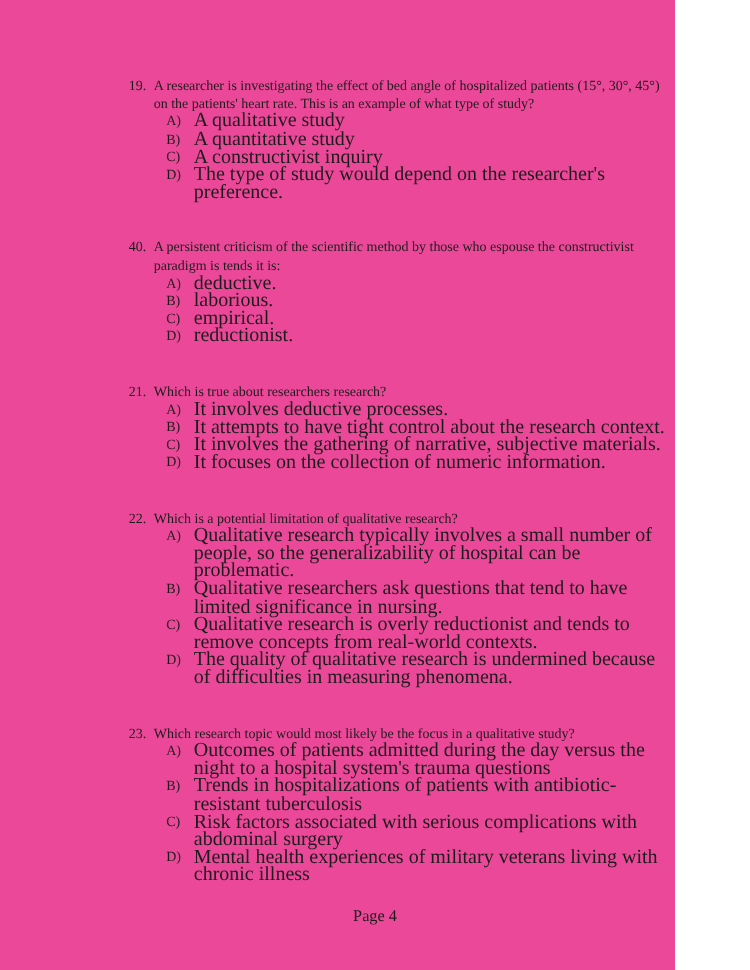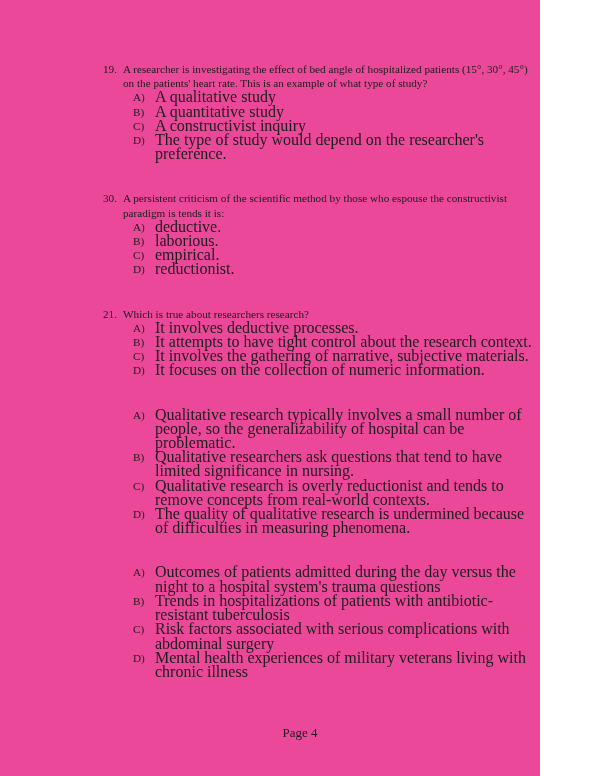--- a/index.html
+++ b/index.html
@@ -112,21 +112,21 @@
           <div class="opt-letter">D)</div>
           <div class="opt-text">The type of study would depend on the researcher's preference.</div>
         </div>
       </div>
     </div>
 
     <div class="gap-lg"></div>
 
     <div class="question-block">
       <div class="qline">
-        <div class="qnum">30.</div>
+        <div class="qnum">40.</div>
         <div class="qtext">A persistent criticism of the scientific method by those who espouse the constructivist paradigm is tends it is:</div>
       </div>
       <div class="options">
         <div class="option">
           <div class="opt-letter">A)</div>
           <div class="opt-text">deductive.</div>
         </div>
         <div class="option">
           <div class="opt-letter">B)</div>
           <div class="opt-text">laborious.</div>
@@ -165,20 +165,24 @@
         <div class="option">
           <div class="opt-letter">D)</div>
           <div class="opt-text">It focuses on the collection of numeric information.</div>
         </div>
       </div>
     </div>
 
     <div class="gap-lg"></div>
 
     <div class="question-block">
+      <div class="qline">
+        <div class="qnum">22.</div>
+        <div class="qtext">Which is a potential limitation of qualitative research?</div>
+      </div>
       <div class="options">
         <div class="option">
           <div class="opt-letter">A)</div>
           <div class="opt-text">Qualitative research typically involves a small number of people, so the generalizability of hospital can be problematic.</div>
         </div>
         <div class="option">
           <div class="opt-letter">B)</div>
           <div class="opt-text">Qualitative researchers ask questions that tend to have limited significance in nursing.</div>
         </div>
         <div class="option">
@@ -188,20 +192,24 @@
         <div class="option">
           <div class="opt-letter">D)</div>
           <div class="opt-text">The quality of qualitative research is undermined because of difficulties in measuring phenomena.</div>
         </div>
       </div>
     </div>
 
     <div class="gap-lg"></div>
 
     <div class="question-block">
+      <div class="qline">
+        <div class="qnum">23.</div>
+        <div class="qtext">Which research topic would most likely be the focus in a qualitative study?</div>
+      </div>
       <div class="options">
         <div class="option">
           <div class="opt-letter">A)</div>
           <div class="opt-text">Outcomes of patients admitted during the day versus the night to a hospital system's trauma questions</div>
         </div>
         <div class="option">
           <div class="opt-letter">B)</div>
           <div class="opt-text">Trends in hospitalizations of patients with antibiotic-resistant tuberculosis</div>
         </div>
         <div class="option">

